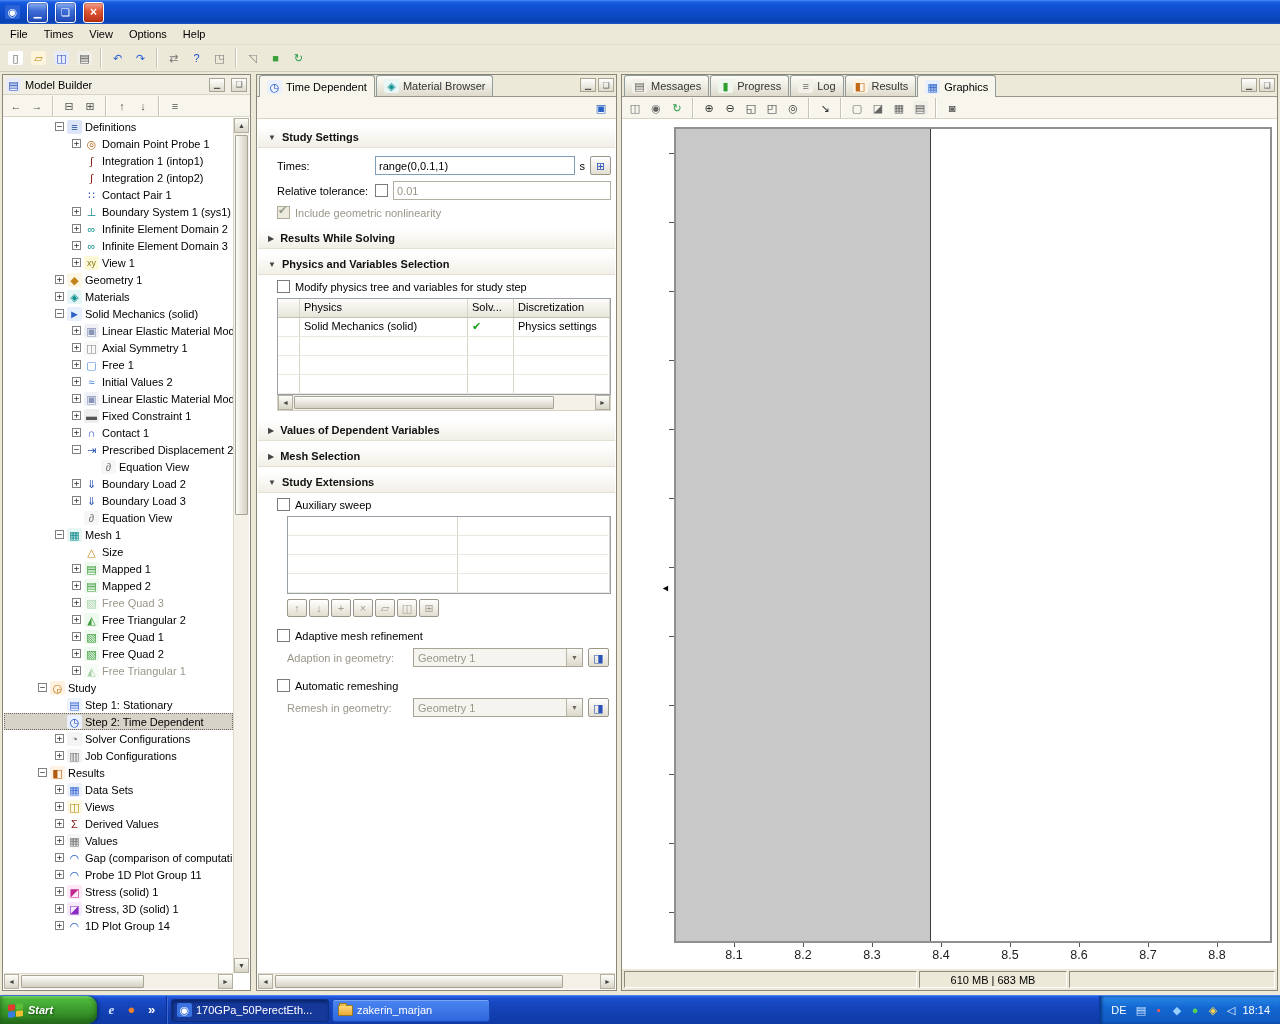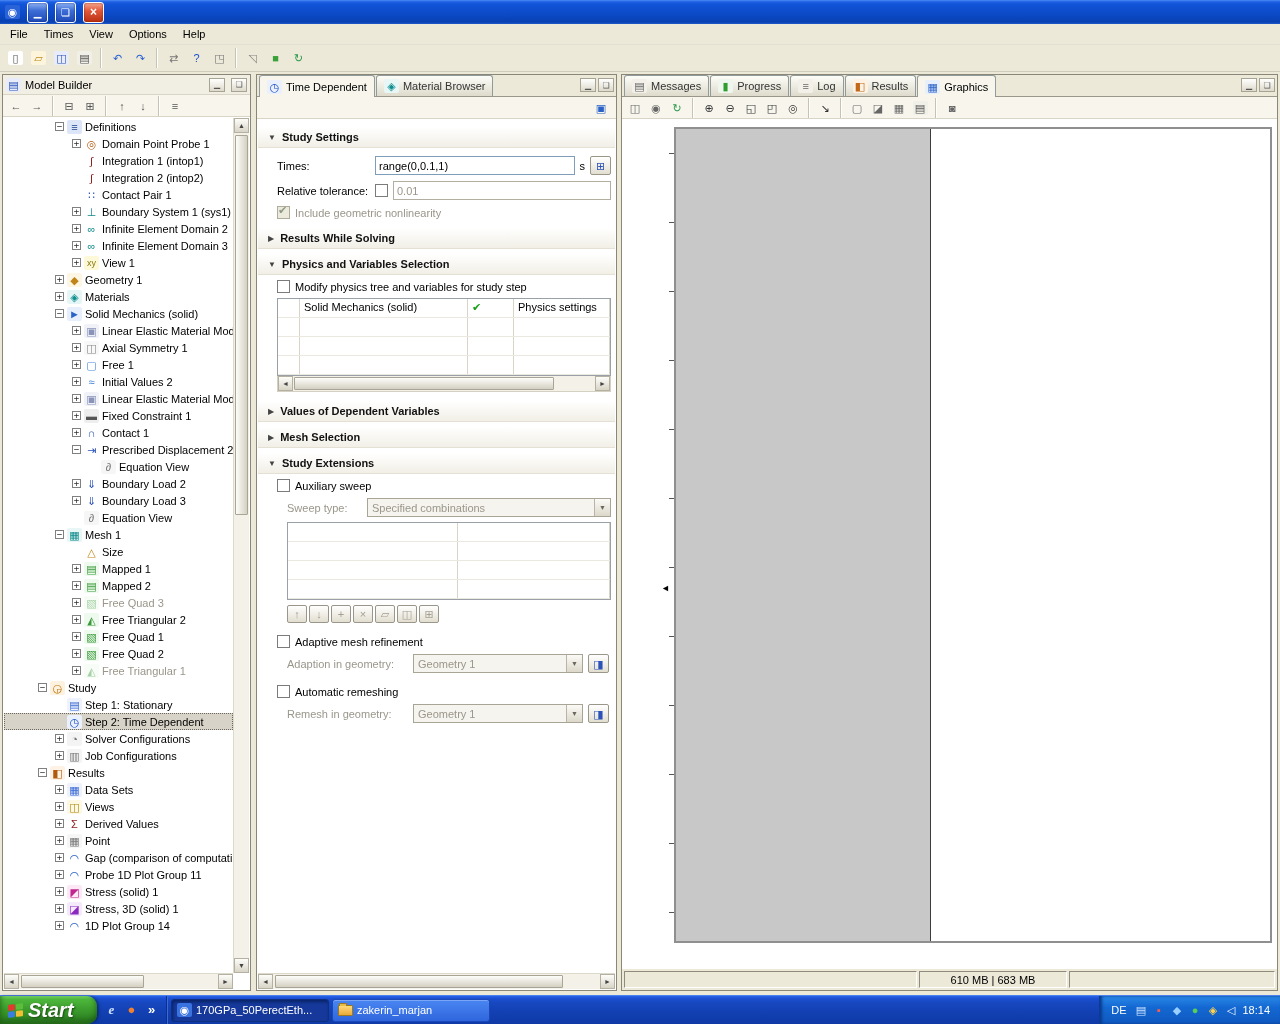--- a/index.html
+++ b/index.html
@@ -105,21 +105,21 @@
 #x-axis{position:absolute;left:51px;top:824px;width:598px;height:18px}
 .xlab{position:absolute;width:28px;text-align:center;font-size:12.5px;color:#222}
 .xmark{position:absolute;top:-2px;width:1px;height:4px;background:#555}
 #collapse-arrow{position:absolute;left:38px;top:462px;font-size:9px;color:#000}
 #gfx-status{position:absolute;left:0;right:0;bottom:0;height:22px;background:#ece9d8;border-top:1px solid #fff;display:flex;align-items:stretch;padding:2px}
 .statcell{border:1px solid;border-color:#8f8b7c #fff #fff #8f8b7c;margin-right:2px;display:flex;align-items:center;justify-content:center}
 
 
 #taskbar{position:absolute;left:0;right:0;bottom:0;height:29px;display:flex;align-items:stretch;
  background:linear-gradient(180deg,#2a63e8 0%,#1b4fd0 9%,#1747bf 25%,#1240b2 60%,#0f3aa6 100%);border-top:1px solid #4a80f0}
-#start-btn{width:97px;display:flex;align-items:center;gap:5px;padding-left:8px;color:#fff;font-weight:bold;font-style:italic;font-size:20px;
+#start-btn{width:97px;display:flex;align-items:center;gap:5px;padding-left:8px;color:#fff;font-weight:bold;font-style:italic;font-size:11px;
  background:linear-gradient(180deg,#7ede6a 0%,#4eb83c 12%,#3d9e2e 45%,#2f8424 85%,#38942c 100%);border-radius:0 10px 10px 0;
  box-shadow:inset 0 -3px 6px #1d5c14,2px 0 3px rgba(0,0,0,.35);text-shadow:1px 1px 2px #1a4a10}
 #start-flag{display:grid;grid-template-columns:7px 7px;grid-template-rows:6px 6px;gap:1px;transform:skewY(-6deg)}
 #start-flag span{border-radius:1px}
 #quick-launch{display:flex;align-items:center;gap:3px;padding:0 6px;border-right:1px solid #0c2f8a;box-shadow:1px 0 0 #3a6ae0}
 .qlicon{width:17px;height:17px;display:flex;align-items:center;justify-content:center;font-size:13px;font-weight:bold}
 #tasks{display:flex;align-items:center;gap:3px;padding:0 4px;flex:1}
 .taskbtn{width:158px;height:23px;display:flex;align-items:center;gap:4px;padding:0 5px;color:#fff;border-radius:3px;white-space:nowrap;overflow:hidden;
  background:linear-gradient(#4a86f2,#2f66dd);border:1px solid #1a48b8;box-shadow:inset 0 1px 0 #7aa6f8}
 .taskbtn.active{background:#15389a;border:1px solid #0e2f80;box-shadow:inset 1px 2px 3px #0a2468}
@@ -436,21 +436,21 @@
           <span class="tlabel">Views</span>
         </div>
         <div class="trow" style="padding-left: 51px;">
           <span class="exp">+</span>
           <span class="gicon" style="color: rgb(138, 26, 26); background: rgb(255, 255, 255);">Σ</span>
           <span class="tlabel">Derived Values</span>
         </div>
         <div class="trow" style="padding-left: 51px;">
           <span class="exp">+</span>
           <span class="gicon" style="color: rgb(119, 119, 119); background: rgb(246, 246, 246);">▦</span>
-          <span class="tlabel">Point</span>
+          <span class="tlabel">Values</span>
         </div>
         <div class="trow" style="padding-left: 51px;">
           <span class="exp">+</span>
           <span class="gicon" style="color: rgb(42, 98, 200); background: rgb(255, 255, 255);">◠</span>
           <span class="tlabel">Gap (comparison of computati</span>
         </div>
         <div class="trow" style="padding-left: 51px;">
           <span class="exp">+</span>
           <span class="gicon" style="color: rgb(42, 98, 200); background: rgb(255, 255, 255);">◠</span>
           <span class="tlabel">Probe 1D Plot Group 11</span>
@@ -544,20 +544,26 @@
       <div class="sect">
         <span class="tri">▼</span>
         <span>Physics and Variables Selection</span>
       </div>
       <div class="sect-body">
         <div class="srow" style="margin-top:3px">
           <span class="cb"></span>
           <span class="flabel">Modify physics tree and variables for study step</span>
         </div>
         <div class="ctable" id="physics-table">
+            <div class="hrow">
+              <span class="hcell c0"></span>
+              <span class="hcell c1">Physics</span>
+              <span class="hcell c2">Solv...</span>
+              <span class="hcell c3">Discretization</span>
+            </div>
             <div class="drow">
               <span class="dcell c0"></span>
               <span class="dcell c1">Solid Mechanics (solid)</span>
               <span class="dcell c2"><span class="checkmark">✔</span></span>
               <span class="dcell c3">Physics settings</span>
             </div>
             <div class="drow">
               <span class="dcell c0"></span>
               <span class="dcell c1"></span>
               <span class="dcell c2"></span>
@@ -597,27 +603,20 @@
 
       <div class="sect">
         <span class="tri">▼</span>
         <span>Study Extensions</span>
       </div>
       <div class="sect-body">
         <div class="srow" style="margin-top:3px">
           <span class="cb"></span>
           <span class="flabel">Auxiliary sweep</span>
         </div>
-        <div class="srow indent">
-          <span class="flabel dis" style="width:75px;flex:none">Sweep type:</span>
-          <div class="combo" style="flex:1">
-            <span class="val">Specified combinations</span>
-            <span class="ddbtn">▼</span>
-          </div>
-        </div>
         <div class="ctable" id="aux-table" style="margin-left:10px">
             <div class="drow">
               <span class="dcell a0"></span>
               <span class="dcell a1"></span>
             </div>
             <div class="drow">
               <span class="dcell a0"></span>
               <span class="dcell a1"></span>
             </div>
             <div class="drow">
@@ -794,20 +793,38 @@
           <div class="ylab" style="top: 645px;">-7.1</div>
           <div class="ymark" style="top: 653px;"></div>
           <div class="ylab" style="top: 714px;">-7.2</div>
           <div class="ymark" style="top: 722px;"></div>
           <div class="ylab" style="top: 783px;">-7.3</div>
           <div class="ymark" style="top: 791px;"></div>
         </div>
       <div id="plot">
         <div id="plot-gray"></div>
       </div>
+      <div id="x-axis">
+          <div class="xlab" style="left: 46px; top: 3px;">8.1</div>
+          <div class="xmark" style="left: 60px;"></div>
+          <div class="xlab" style="left: 115px; top: 3px;">8.2</div>
+          <div class="xmark" style="left: 129px;"></div>
+          <div class="xlab" style="left: 184px; top: 3px;">8.3</div>
+          <div class="xmark" style="left: 198px;"></div>
+          <div class="xlab" style="left: 253px; top: 3px;">8.4</div>
+          <div class="xmark" style="left: 267px;"></div>
+          <div class="xlab" style="left: 322px; top: 3px;">8.5</div>
+          <div class="xmark" style="left: 336px;"></div>
+          <div class="xlab" style="left: 391px; top: 3px;">8.6</div>
+          <div class="xmark" style="left: 405px;"></div>
+          <div class="xlab" style="left: 460px; top: 3px;">8.7</div>
+          <div class="xmark" style="left: 474px;"></div>
+          <div class="xlab" style="left: 529px; top: 3px;">8.8</div>
+          <div class="xmark" style="left: 543px;"></div>
+        </div>
       <span id="collapse-arrow">◄</span>
     </div>
     <div id="gfx-status">
       <span class="statcell" style="flex:1"></span>
       <span class="statcell" style="width:148px">610 MB | 683 MB</span>
       <span class="statcell" style="width:206px;margin-right:0"></span>
     </div>
   </div>
 </div>
 

